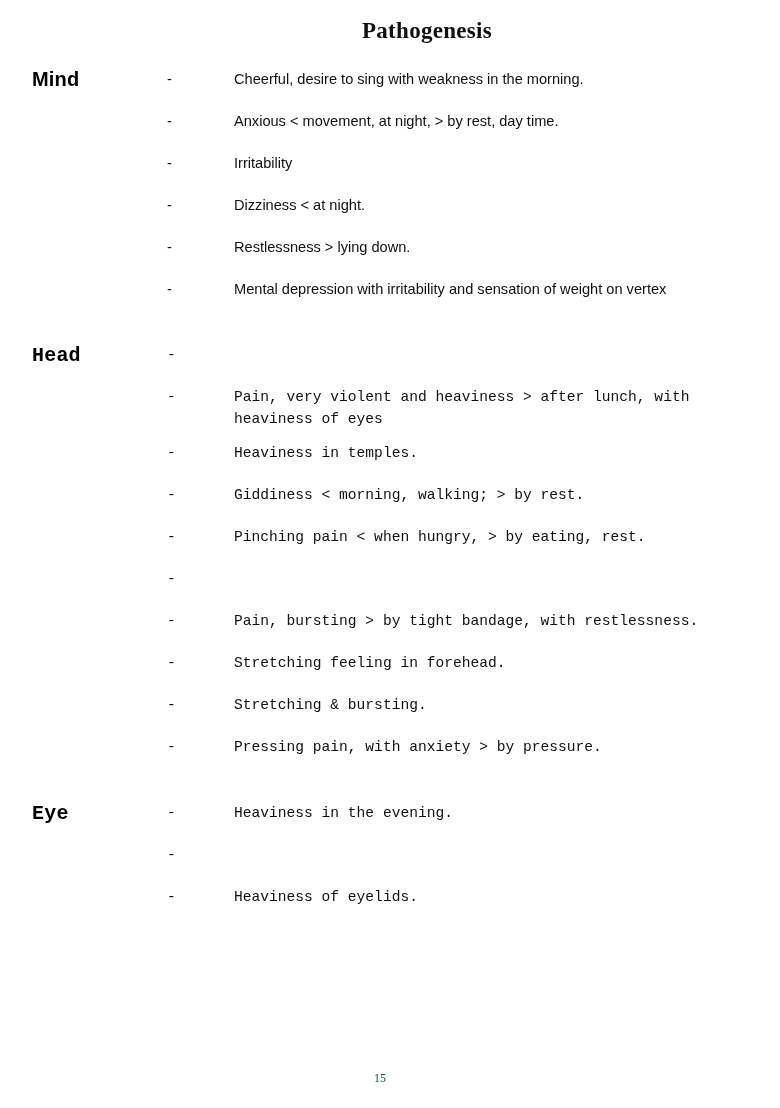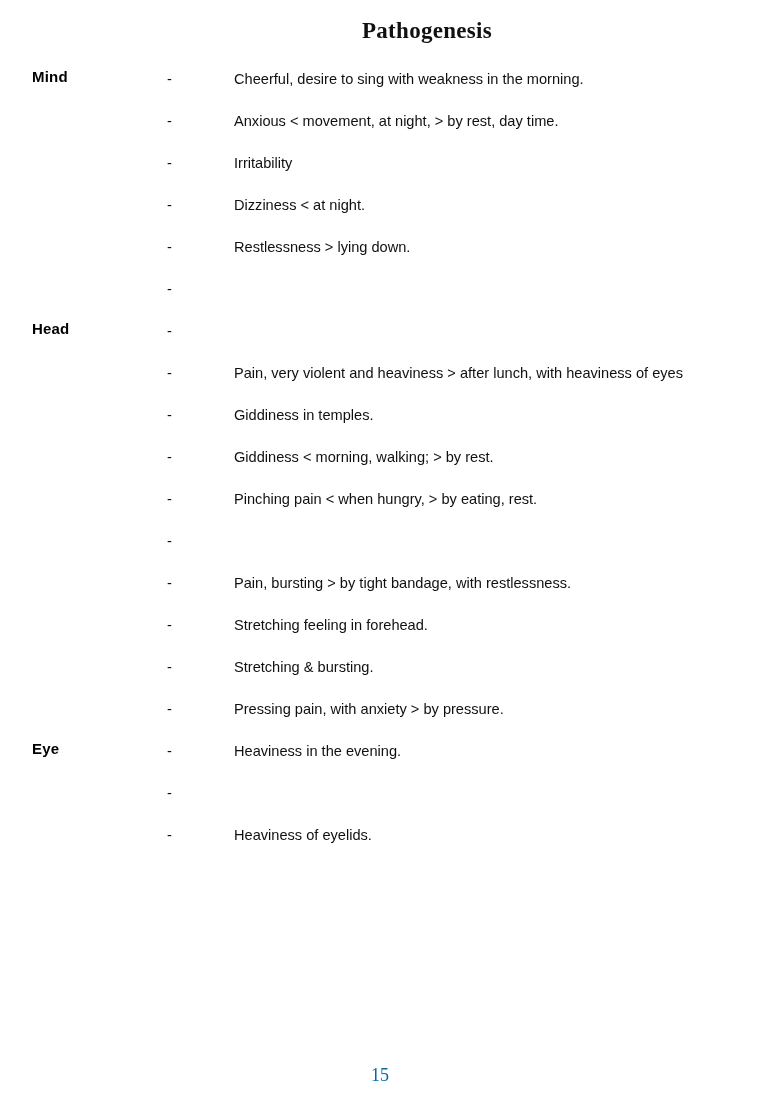--- a/index.html
+++ b/index.html
@@ -37,26 +37,28 @@
   .content {
     position: absolute;
     top: 62px;
     left: 0;
     width: 780px;
   }
   .section {
     position: relative;
   }
   .section + .section {
+    margin-top: 24px;
+    font-family: Liberation Mono, monospace;
   }
   .section-label {
     position: absolute;
     left: 32px;
     top: 6px;
-    font-size: 15px;
+    font-size: 20px;
     font-weight: bold;
     color: #000;
     letter-spacing: 0.2px;
   }
   .entries {
     margin: 0;
     padding: 0;
     list-style: none;
   }
   .entry {
@@ -79,22 +81,22 @@
     display: block;
     max-width: 505px;
   }
   .page-number {
     position: absolute;
     bottom: 22px;
     left: 0;
     width: 760px;
     text-align: center;
     font-family: "Liberation Serif", serif;
-    font-size: 18px;
-    color: #0369a1;
+    font-size: 12px;
+    color: #14532d;
   }
 </style>
 </head>
 <body>
 
 <div class="page">
 
   <div class="page-title">Pathogenesis</div>
 
   <div class="content">
@@ -117,37 +119,38 @@
         <li class="entry">
           <span class="dash">-</span>
           <span class="text">Dizziness &lt; at night.</span>
         </li>
         <li class="entry">
           <span class="dash">-</span>
           <span class="text">Restlessness &gt; lying down.</span>
         </li>
         <li class="entry">
           <span class="dash">-</span>
+          <span class="text">Mental depression with irritability and sensation of weight on vertex</span>
         </li>
       </ul>
     </div>
 
     <div class="section">
       <div class="section-label">Head</div>
       <ul class="entries">
         <li class="entry">
           <span class="dash">-</span>
         </li>
         <li class="entry">
           <span class="dash">-</span>
           <span class="text">Pain, very violent and heaviness &gt; after lunch, with heaviness of eyes</span>
         </li>
         <li class="entry">
           <span class="dash">-</span>
-          <span class="text">Giddiness in temples.</span>
+          <span class="text">Heaviness in temples.</span>
         </li>
         <li class="entry">
           <span class="dash">-</span>
           <span class="text">Giddiness &lt; morning, walking; &gt; by rest.</span>
         </li>
         <li class="entry">
           <span class="dash">-</span>
           <span class="text">Pinching pain &lt; when hungry, &gt; by eating, rest.</span>
         </li>
         <li class="entry">

